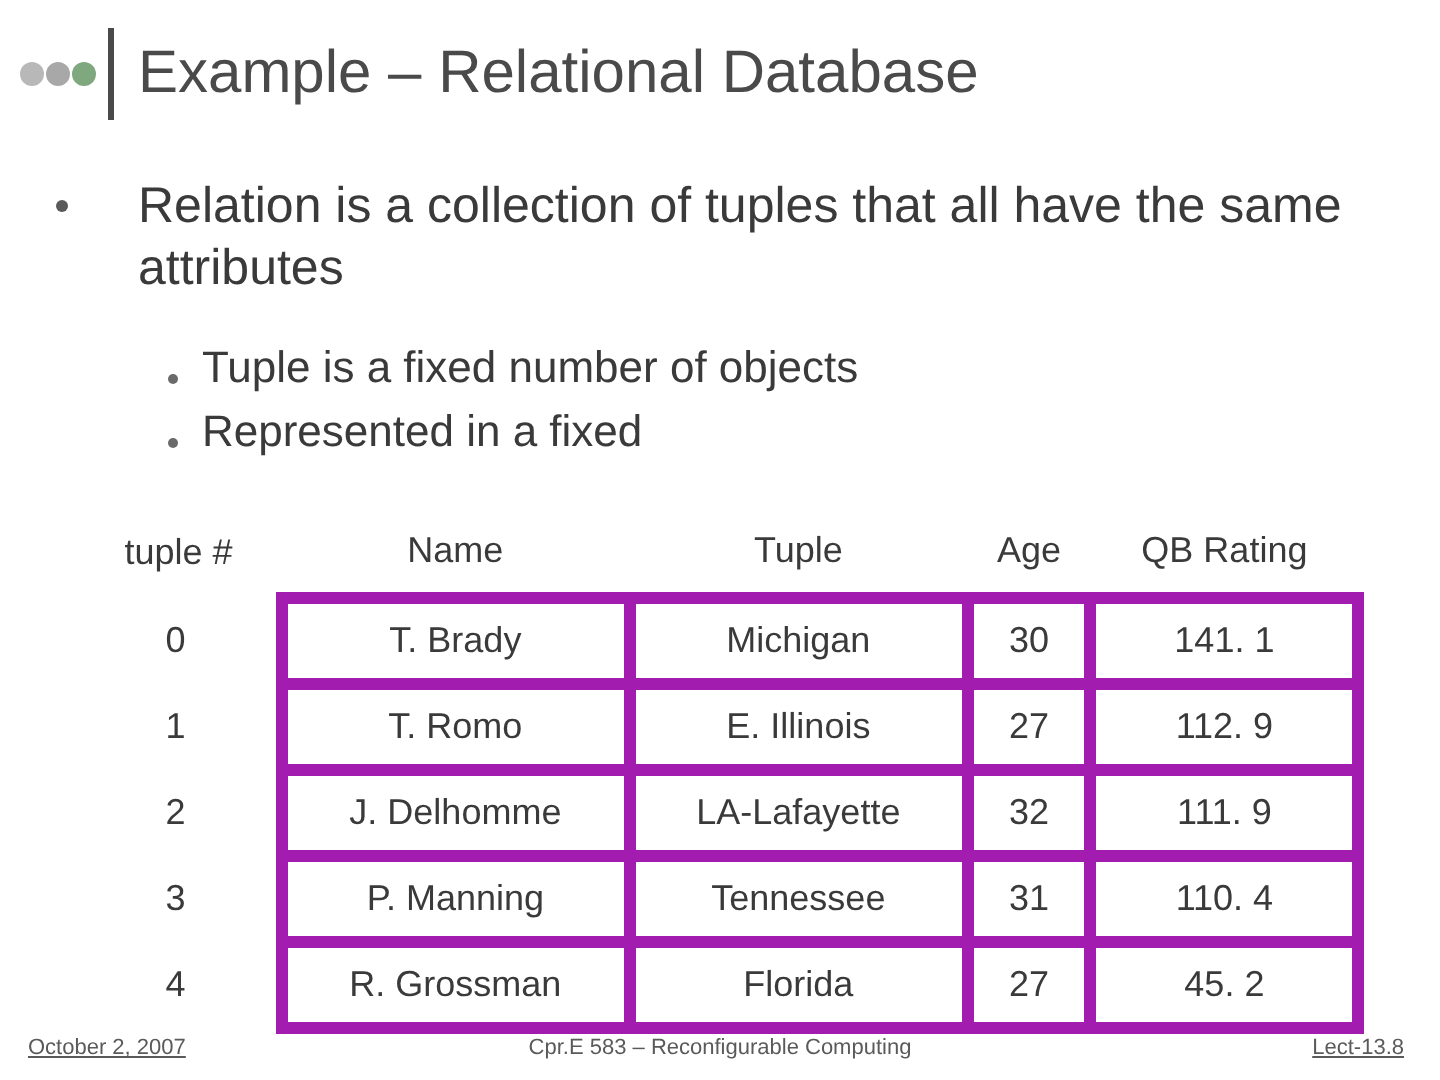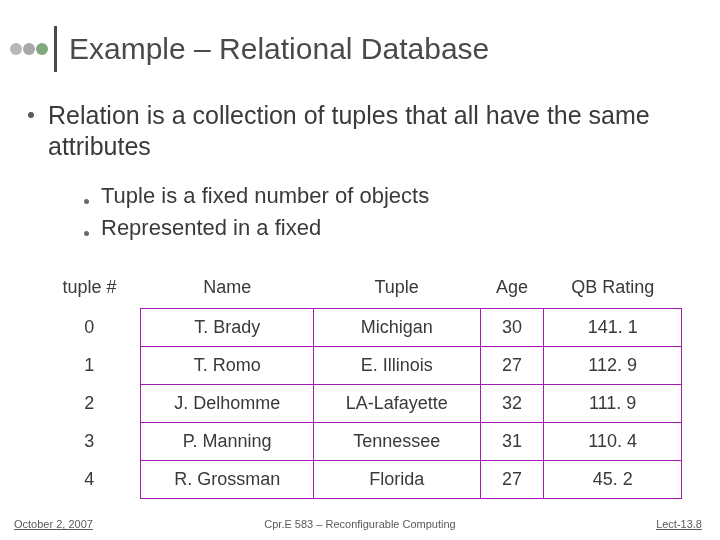--- a/index.html
+++ b/index.html
@@ -8,21 +8,21 @@
     height: 540px;
     background: #ffffff;
     font-family: Arial, Helvetica, sans-serif;
     color: #3a3a3a;
     position: relative;
     overflow: hidden;
   }
   .header {
     display: flex;
     align-items: center;
-    padding: 26px 0 0 10px;
+    padding: 14px 0 0 10px;
   }
   .dots {
     display: flex;
     gap: 1px;
     margin-right: 6px;
   }
   .dot {
     width: 12px;
     height: 12px;
     border-radius: 50%;
@@ -55,20 +55,21 @@
     border-radius: 50%;
     background: #5a5a5a;
     margin-top: 12px;
     margin-right: 14px;
     flex-shrink: 0;
   }
   .bullet-main .text {
     font-size: 25px;
     line-height: 1.25;
     color: #3a3a3a;
+    margin-left: 21px;
   }
   .sub-bullets {
     padding-left: 56px;
   }
   .bullet-sub {
     display: flex;
     align-items: center;
     margin-bottom: 6px;
   }
   .bullet-sub .dot-b {
@@ -96,21 +97,21 @@
     font-weight: normal;
     text-align: center;
     padding: 8px 6px;
     color: #3a3a3a;
   }
   th.first, td.first {
     border: none;
     width: 16%;
   }
   th.b, td.b {
-    border: 1px solid #a21caf;
+    border: 6px solid #a21caf;
   }
   th { padding-bottom: 10px; }
   th.b { border: none; }
   .footer {
     position: absolute;
     bottom: 10px;
     left: 0;
     width: 100%;
     padding: 0 18px 0 14px;
     display: flex;

